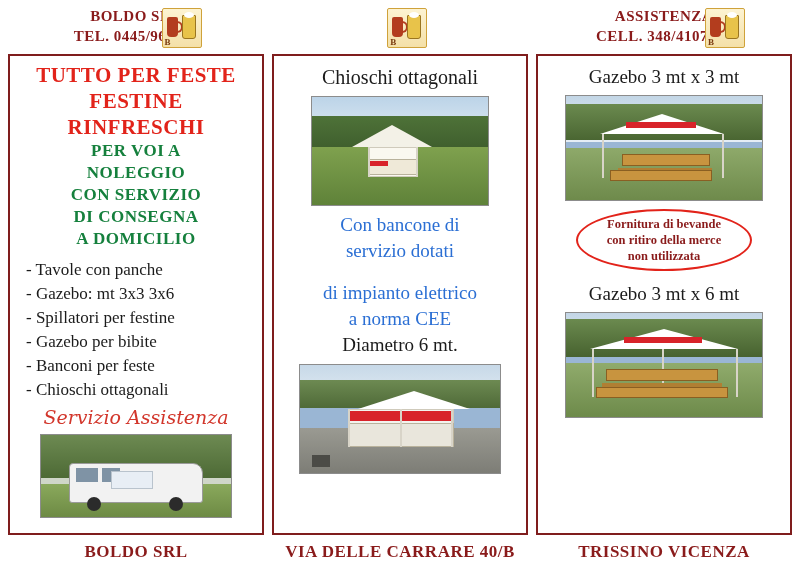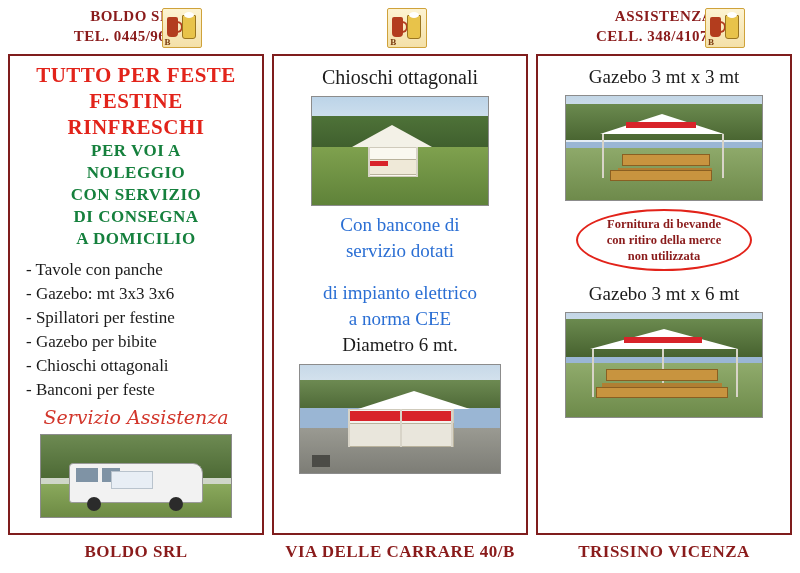--- a/index.html
+++ b/index.html
@@ -298,22 +298,22 @@
       <div class="title-blue">NOLEGGIO</div>
       <div class="title-blue">CON SERVIZIO</div>
       <div class="title-blue">DI CONSEGNA</div>
       <div class="title-blue">A DOMICILIO</div>
 
       <div class="list">
         <div class="list-item">- Tavole con panche</div>
         <div class="list-item">- Gazebo: mt 3x3  3x6</div>
         <div class="list-item">- Spillatori per festine</div>
         <div class="list-item">- Gazebo per bibite</div>
+        <div class="list-item">- Banconi per feste</div>
         <div class="list-item">- Chioschi ottagonali</div>
-        <div class="list-item">- Banconi per feste</div>
       </div>
 
       <div class="script">Servizio Assistenza</div>
 
       <div class="photo van">
         <div class="grass" style="height:40%;background:linear-gradient(#8aa95c,#6d8a44);"></div>
         <div class="trees" style="top:0;height:52%;background:linear-gradient(#6d8a52,#4d6a35);"></div>
         <div class="van-body">
           <div class="van-window" style="left:6px;top:4px;width:22px;height:14px;"></div>
           <div class="van-window" style="left:32px;top:4px;width:18px;height:14px;"></div>

